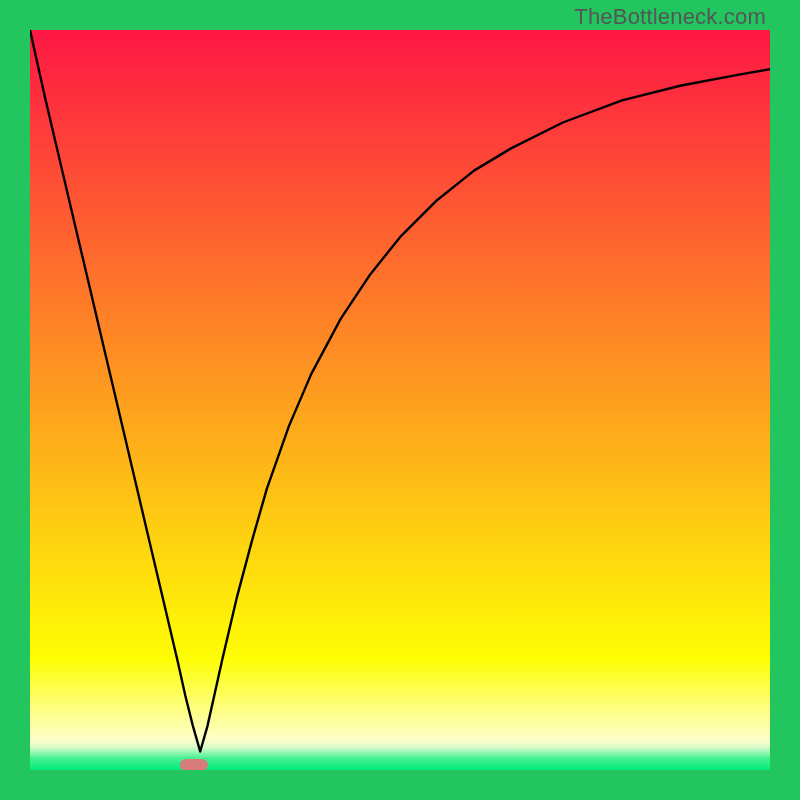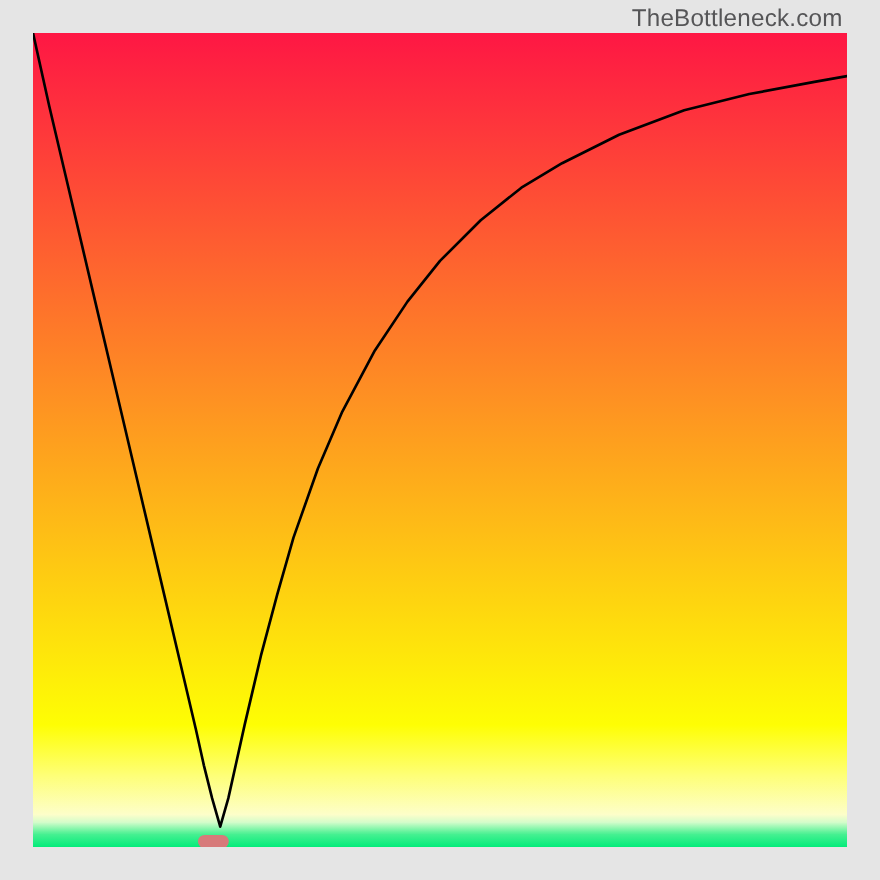--- a/index.html
+++ b/index.html
@@ -8,21 +8,21 @@
     width: 800px;
     height: 800px;
     overflow: hidden;
     background: #000;
     font-family: Arial, Helvetica, sans-serif;
   }
   .frame {
     position: relative;
     width: 800px;
     height: 800px;
-    background: #e5e5e5;
+    background: #22c55e;
   }
   .plot-area {
     position: absolute;
     left: 30px;
     top: 30px;
     width: 740px;
     height: 740px;
     overflow: hidden;
   }
   .gradient-bg {

